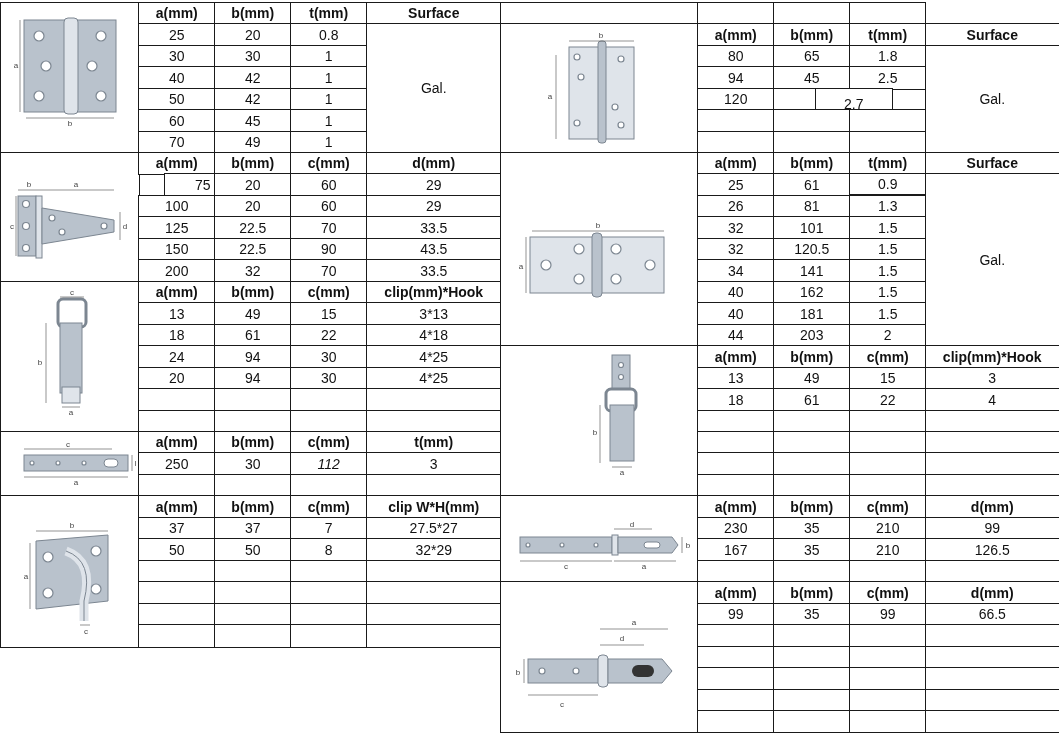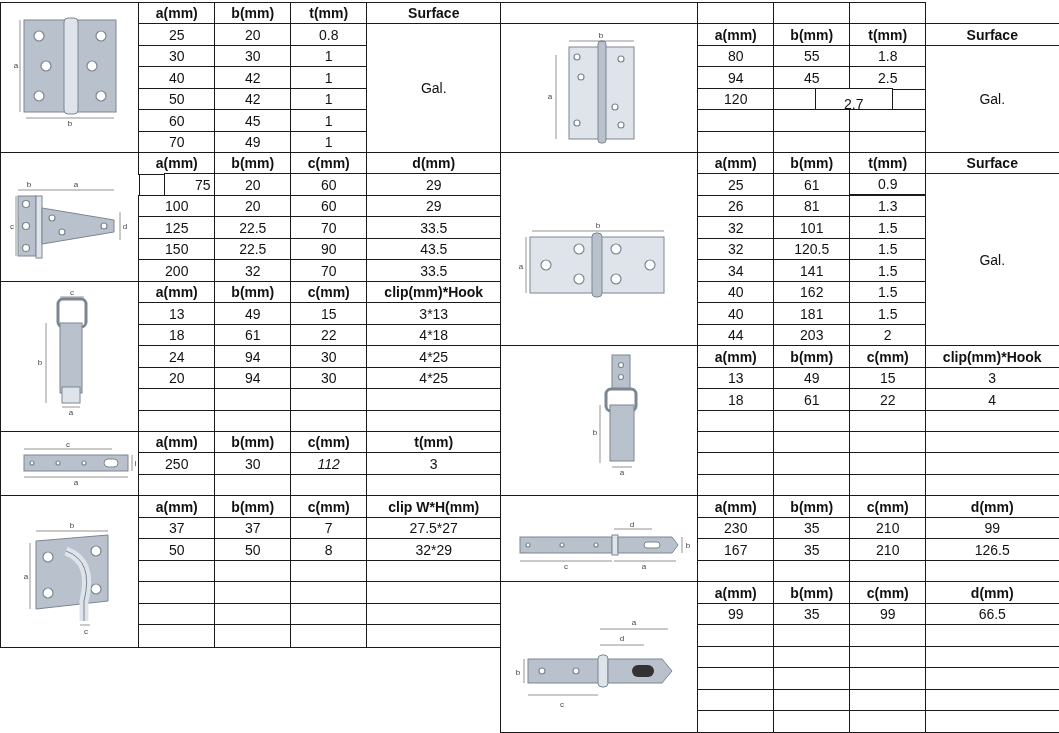--- a/index.html
+++ b/index.html
@@ -246,21 +246,21 @@
           <line x1="65" y1="14" x2="130" y2="14" stroke="#666" stroke-width="0.7"></line>
           <text x="97" y="11" font-size="8" fill="#444" font-family="Liberation Sans, sans-serif" text-anchor="middle">b</text>
   </svg>
       </span>
     </div>
     <div class="cell hdr" style="left: 697px; top: 23px; width: 77.5px; height: 23.5px;">a(mm)</div>
     <div class="cell hdr" style="left: 773px; top: 23px; width: 77.5px; height: 23.5px;">b(mm)</div>
     <div class="cell hdr" style="left: 849px; top: 23px; width: 77.5px; height: 23.5px;">t(mm)</div>
     <div class="cell hdr" style="left: 925px; top: 23px; width: 134.5px; height: 23.5px;">Surface</div>
     <div class="cell" style="left: 697px; top: 45px; width: 77.5px; height: 22.5px;">80</div>
-    <div class="cell" style="left: 773px; top: 45px; width: 77.5px; height: 22.5px;">55</div>
+    <div class="cell" style="left: 773px; top: 45px; width: 77.5px; height: 22.5px;">65</div>
     <div class="cell" style="left: 849px; top: 45px; width: 77.5px; height: 22.5px;">1.8</div>
     <div class="cell" style="left: 697px; top: 66px; width: 77.5px; height: 23.5px;">94</div>
     <div class="cell" style="left: 773px; top: 66px; width: 77.5px; height: 23.5px;">45</div>
     <div class="cell" style="left: 849px; top: 66px; width: 77.5px; height: 23.5px;">2.5</div>
     <div class="cell" style="left: 697px; top: 88px; width: 77.5px; height: 22.5px;">120</div>
     <div class="cell" style="left: 773px; top: 88px; width: 77.5px; height: 22.5px; padding-left: 40px;">88</div>
     <div class="cell" style="left: 815px; top: 88px; width: 77.5px; height: 31px;">2.7</div>
     <div class="cell" style="left: 697px; top: 109px; width: 77.5px; height: 23.5px;"></div>
     <div class="cell" style="left: 773px; top: 109px; width: 77.5px; height: 23.5px;"></div>
     <div class="cell" style="left: 849px; top: 109px; width: 77.5px; height: 23.5px;"></div>

